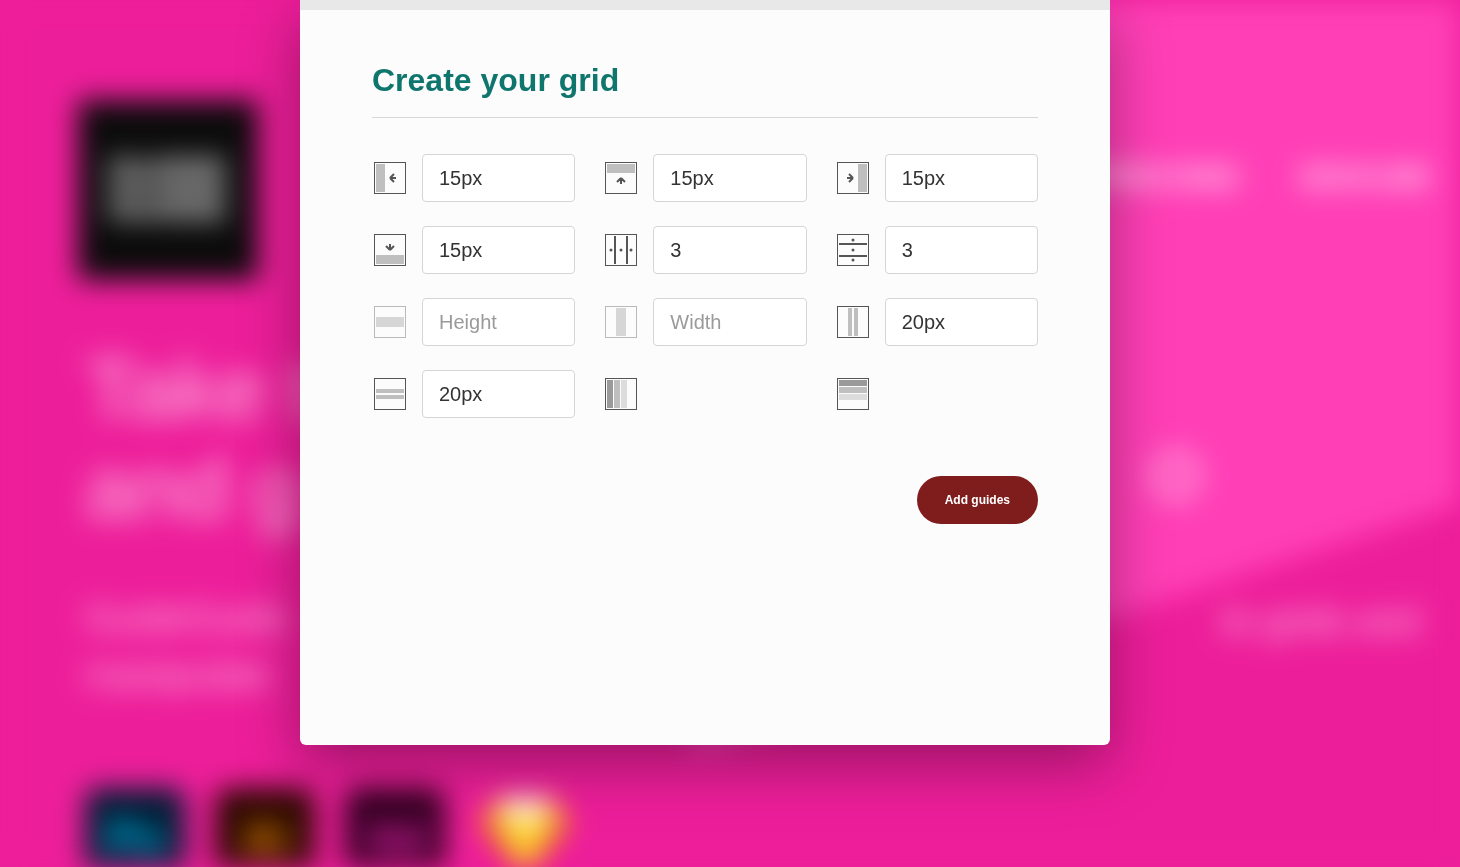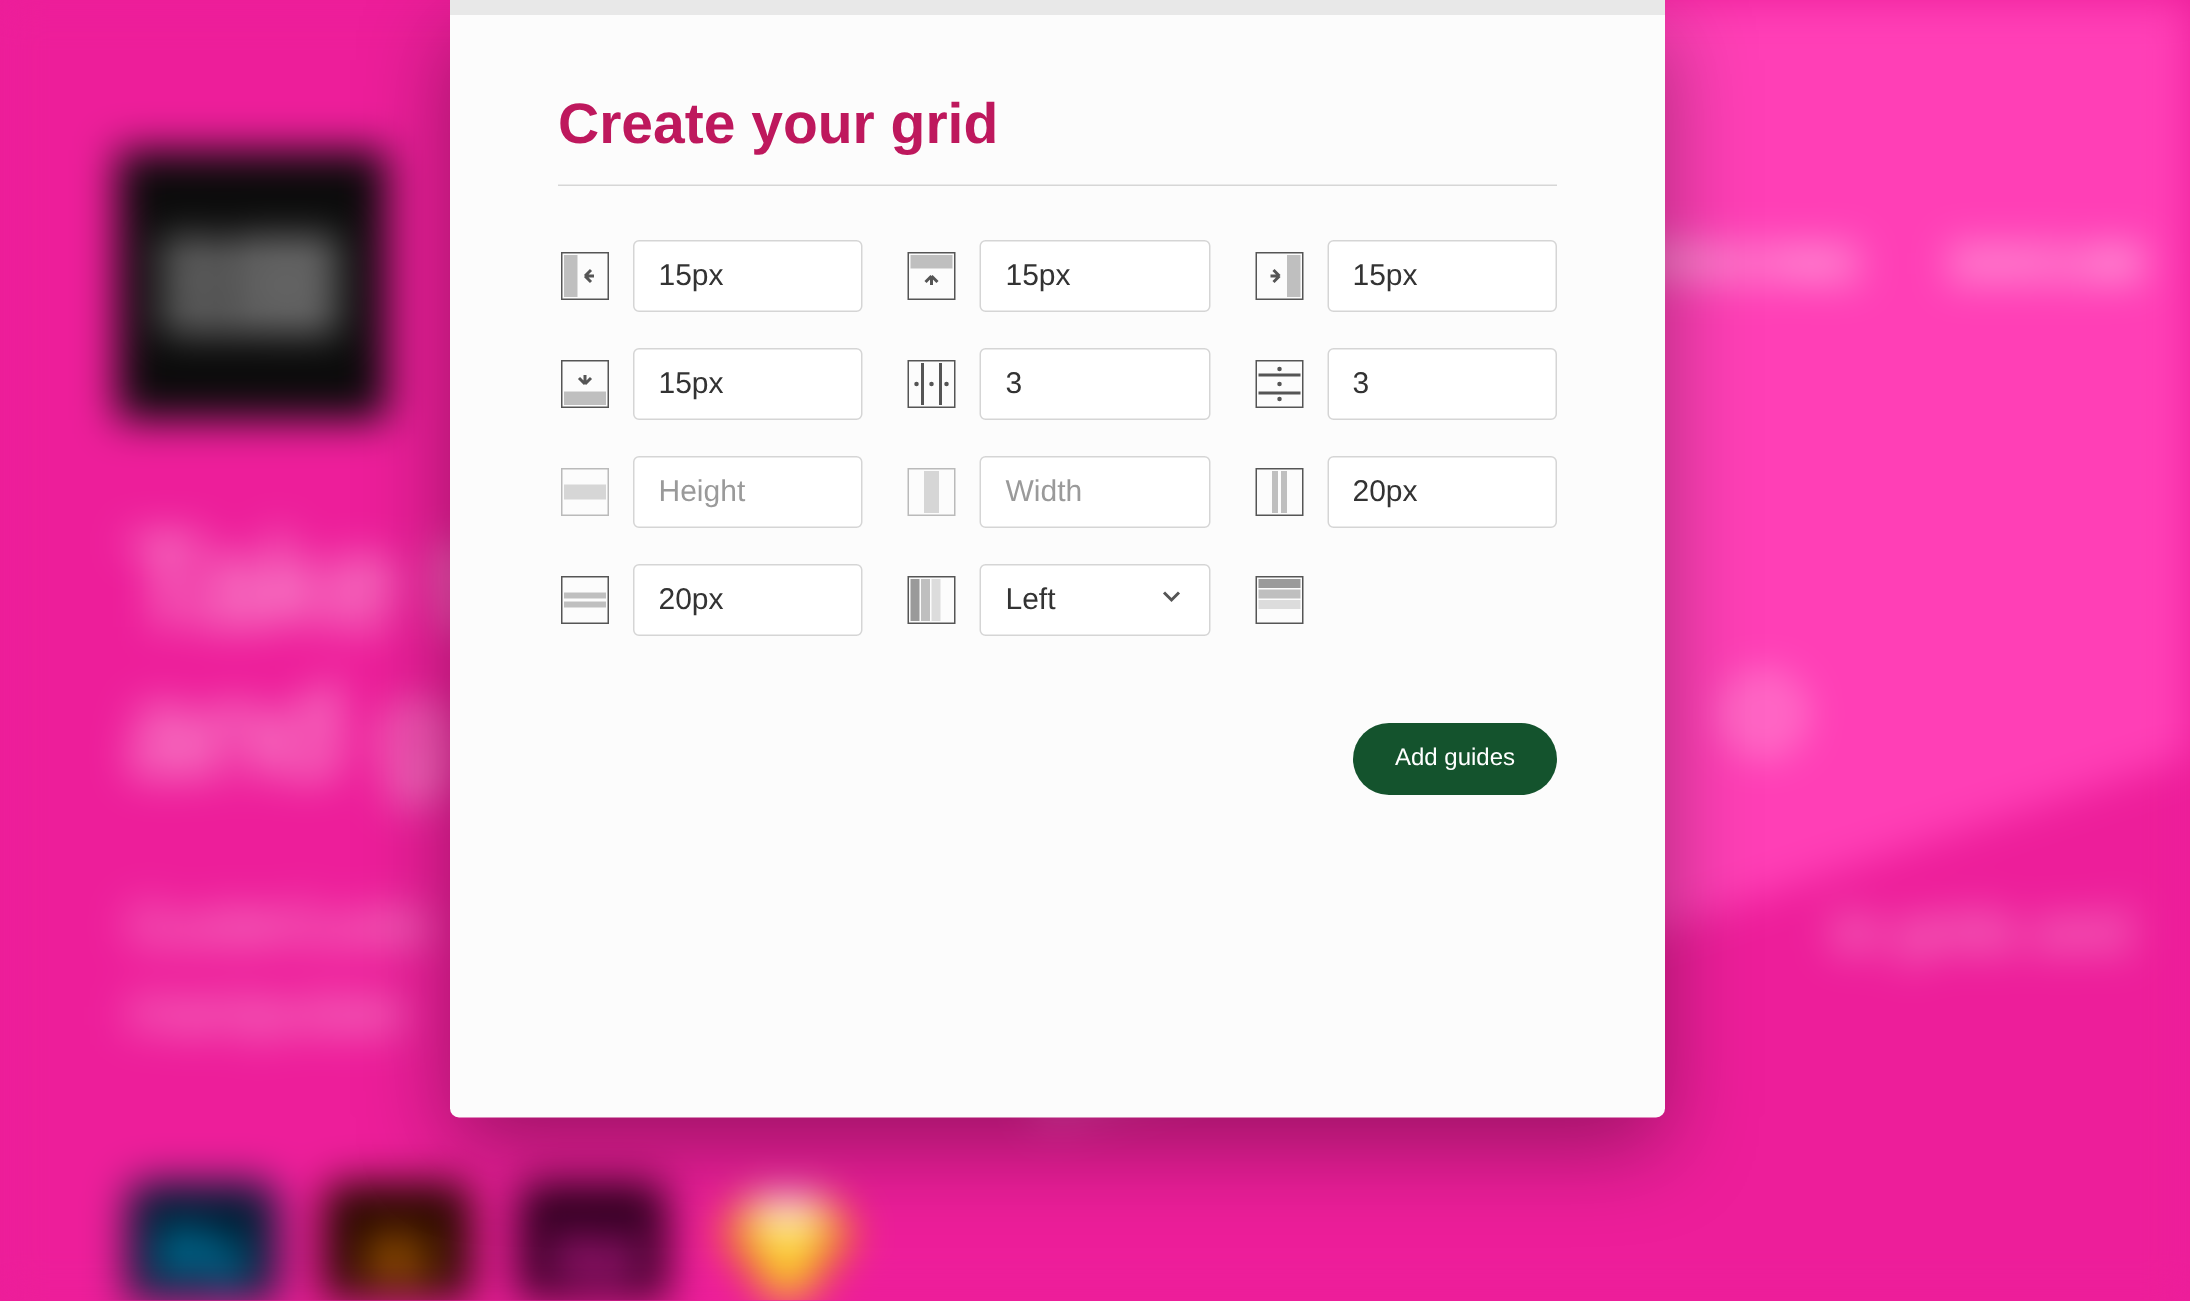--- a/index.html
+++ b/index.html
@@ -84,23 +84,23 @@
     box-shadow: 0 20px 60px rgba(0,0,0,0.35);
     padding: 62px 72px 50px;
     border-radius: 0 0 6px 6px;
   }
   .dialog::before {
     content:"";
     position:absolute; top:0; left:0; right:0; height:10px;
     background: #e8e8e8;
   }
   .title {
-    font-size: 38px;
+    font-size: 32px;
     font-weight: 700;
-    color: #be185d;
+    color: #0f766e;
     padding-bottom: 18px;
     border-bottom: 1px solid #d6d6d6;
     margin-bottom: 36px;
   }
   .grid-form {
     display: grid;
     grid-template-columns: 1fr 1fr 1fr;
     column-gap: 28px;
     row-gap: 24px;
     text-align: center;
@@ -130,28 +130,28 @@
   }
   .control.placeholder { color: #9a9a9a; }
   .chev {
     color:#555;
   }
   .actions {
     display:flex; justify-content:flex-end;
     margin-top: 58px;
   }
   .btn-primary {
-    background: #14532d;
+    background: #7f1d1d;
     color: #fff;
     border: none;
     border-radius: 24px;
     height: 48px;
     padding: 0 28px;
-    font-size: 16px;
-    font-weight: 400;
+    font-size: 12px;
+    font-weight: 700;
     cursor: pointer;
   }
 </style>
 </head>
 <body>
 
 <div class="bg">
   <div class="bg-logo">
     <span>GUIDE</span>
     <span>GUIDE</span>
@@ -326,28 +326,20 @@
 
     <div class="field">
       <span class="ficon">
         <svg width="32" height="32" viewBox="0 0 32 32">
           <rect x="0" y="0" width="32" height="32" fill="none" stroke="#555" stroke-width="2"></rect>
           <rect x="2" y="2" width="6" height="28" fill="#9a9a9a"></rect>
           <rect x="9" y="2" width="6" height="28" fill="#bfbfbf"></rect>
           <rect x="16" y="2" width="6" height="28" fill="#dcdcdc"></rect>
         </svg>
       </span>
-      <div class="control">
-        <span>Left</span>
-        <span class="chev">
-          <svg width="18" height="18" viewBox="0 0 18 18">
-              <path d="M4 7l5 5 5-5" stroke="#555" stroke-width="2" fill="none"></path>
-            </svg>
-        </span>
-      </div>
     </div>
     <div class="field">
       <span class="ficon">
         <svg width="32" height="32" viewBox="0 0 32 32">
           <rect x="0" y="0" width="32" height="32" fill="none" stroke="#555" stroke-width="2"></rect>
           <rect x="2" y="2" width="28" height="6" fill="#9a9a9a"></rect>
           <rect x="2" y="9" width="28" height="6" fill="#bfbfbf"></rect>
           <rect x="2" y="16" width="28" height="6" fill="#dcdcdc"></rect>
         </svg>
       </span>

